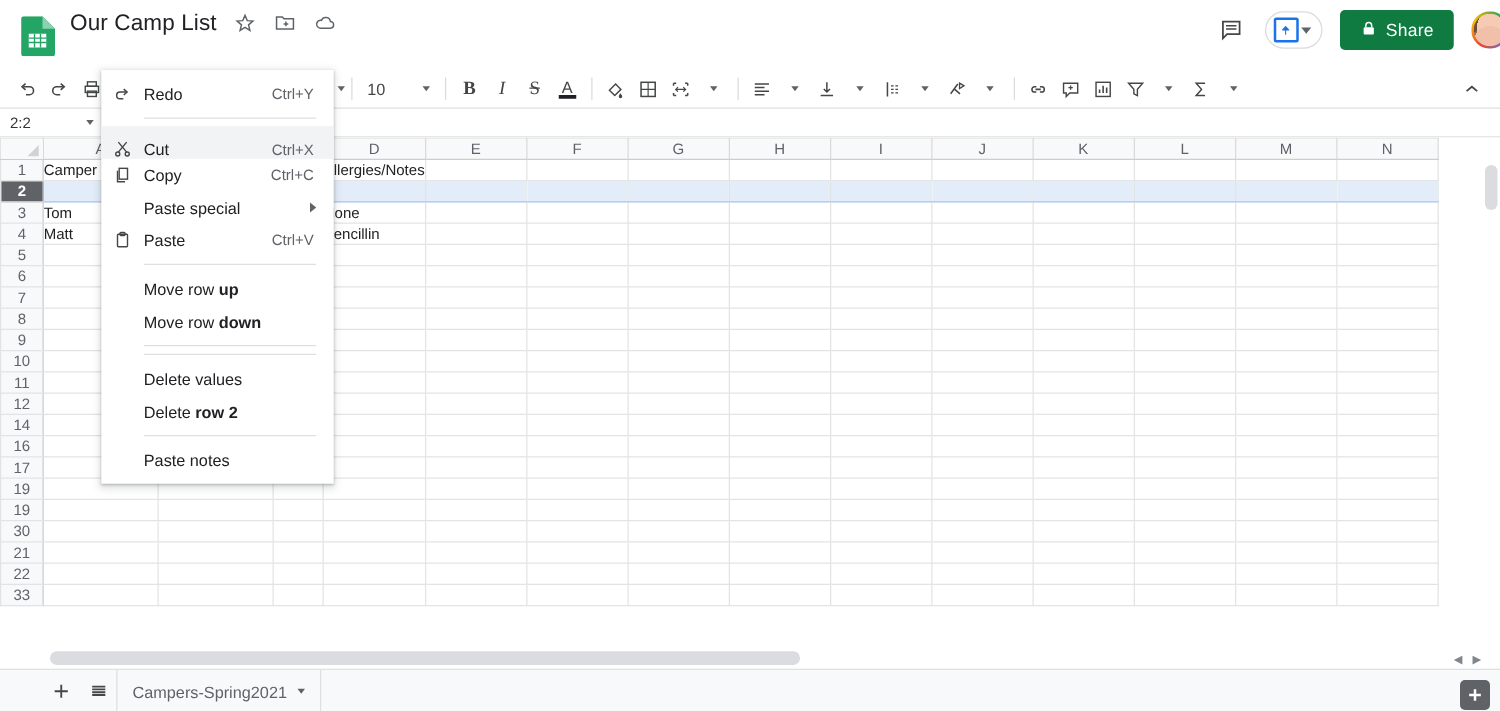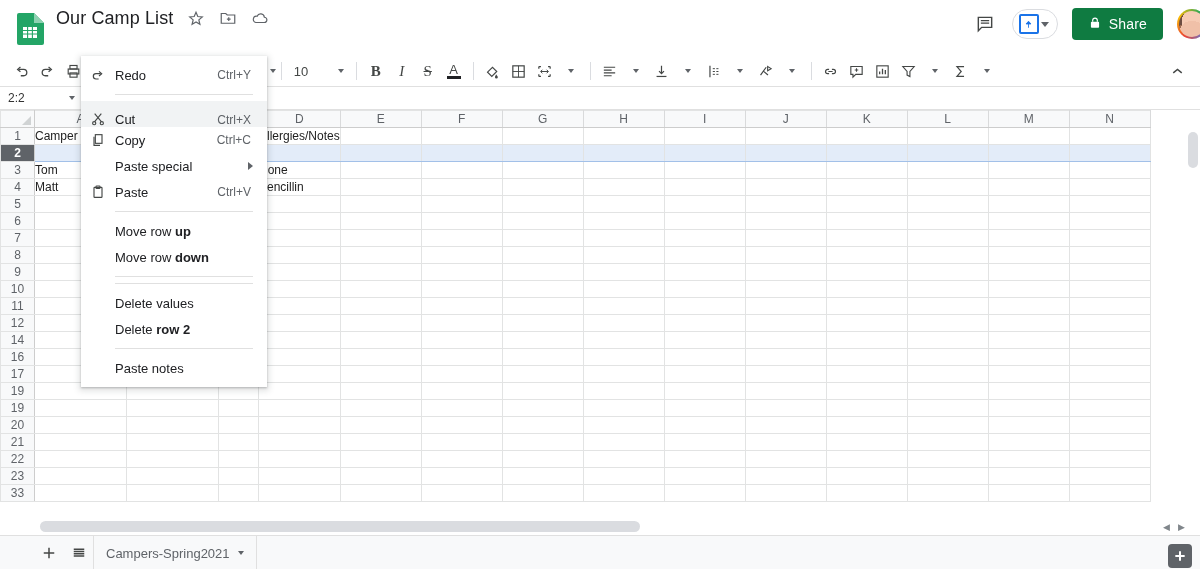--- a/index.html
+++ b/index.html
@@ -775,21 +775,21 @@
           <td class="cell" style="width: 81px;"></td>
           <td class="cell" style="width: 81px;"></td>
           <td class="cell" style="width: 81px;"></td>
           <td class="cell" style="width: 81px;"></td>
           <td class="cell" style="width: 81px;"></td>
           <td class="cell" style="width: 81px;"></td>
           <td class="cell" style="width: 81px;"></td>
           <td class="cell" style="width: 81px;"></td>
         </tr>
         <tr>
-          <td class="rowhead">20</td>
+          <td class="rowhead">30</td>
           <td class="cell" style="width: 92px;"></td>
           <td class="cell" style="width: 92px;"></td>
           <td class="cell" style="width: 40px;"></td>
           <td class="cell" style="width: 80px;"></td>
           <td class="cell" style="width: 81px;"></td>
           <td class="cell" style="width: 81px;"></td>
           <td class="cell" style="width: 81px;"></td>
           <td class="cell" style="width: 81px;"></td>
           <td class="cell" style="width: 81px;"></td>
           <td class="cell" style="width: 81px;"></td>
@@ -810,37 +810,20 @@
           <td class="cell" style="width: 81px;"></td>
           <td class="cell" style="width: 81px;"></td>
           <td class="cell" style="width: 81px;"></td>
           <td class="cell" style="width: 81px;"></td>
           <td class="cell" style="width: 81px;"></td>
           <td class="cell" style="width: 81px;"></td>
           <td class="cell" style="width: 81px;"></td>
         </tr>
         <tr>
           <td class="rowhead">22</td>
-          <td class="cell" style="width: 92px;"></td>
-          <td class="cell" style="width: 92px;"></td>
-          <td class="cell" style="width: 40px;"></td>
-          <td class="cell" style="width: 80px;"></td>
-          <td class="cell" style="width: 81px;"></td>
-          <td class="cell" style="width: 81px;"></td>
-          <td class="cell" style="width: 81px;"></td>
-          <td class="cell" style="width: 81px;"></td>
-          <td class="cell" style="width: 81px;"></td>
-          <td class="cell" style="width: 81px;"></td>
-          <td class="cell" style="width: 81px;"></td>
-          <td class="cell" style="width: 81px;"></td>
-          <td class="cell" style="width: 81px;"></td>
-          <td class="cell" style="width: 81px;"></td>
-        </tr>
-        <tr>
-          <td class="rowhead">23</td>
           <td class="cell" style="width: 92px;"></td>
           <td class="cell" style="width: 92px;"></td>
           <td class="cell" style="width: 40px;"></td>
           <td class="cell" style="width: 80px;"></td>
           <td class="cell" style="width: 81px;"></td>
           <td class="cell" style="width: 81px;"></td>
           <td class="cell" style="width: 81px;"></td>
           <td class="cell" style="width: 81px;"></td>
           <td class="cell" style="width: 81px;"></td>
           <td class="cell" style="width: 81px;"></td>

